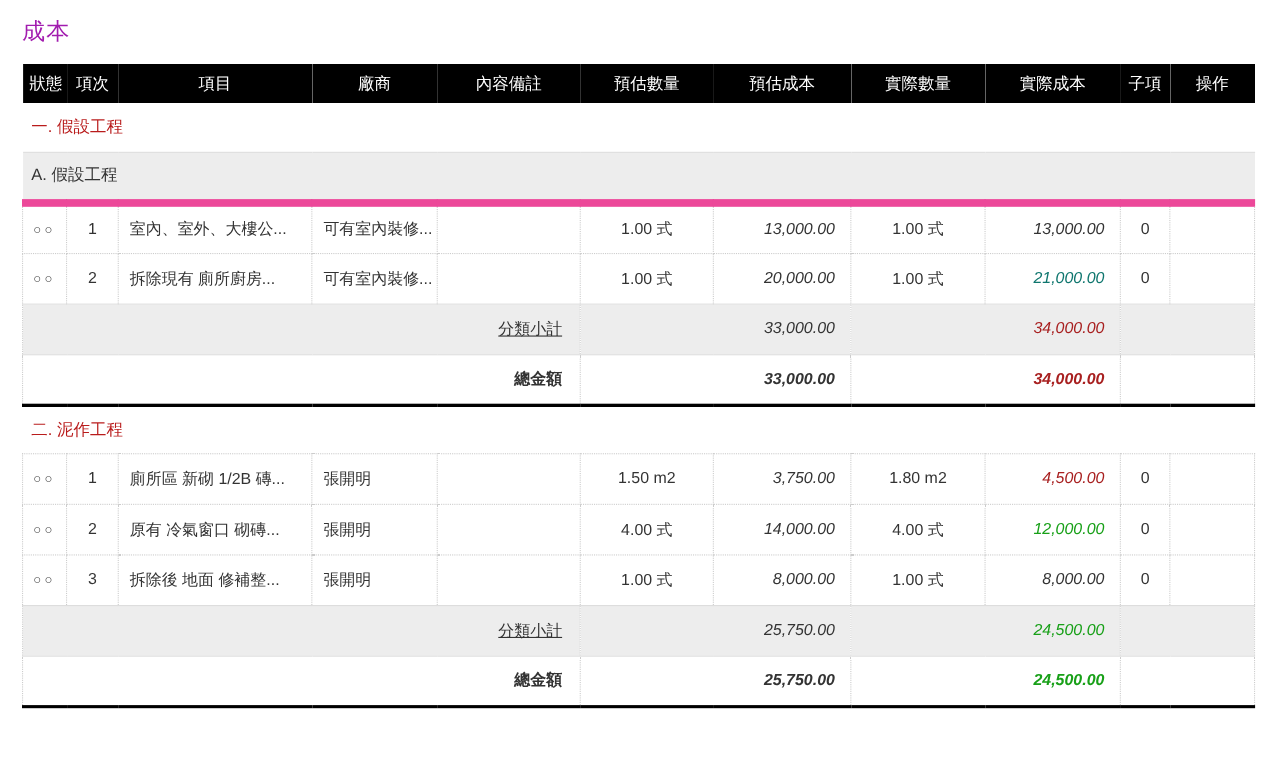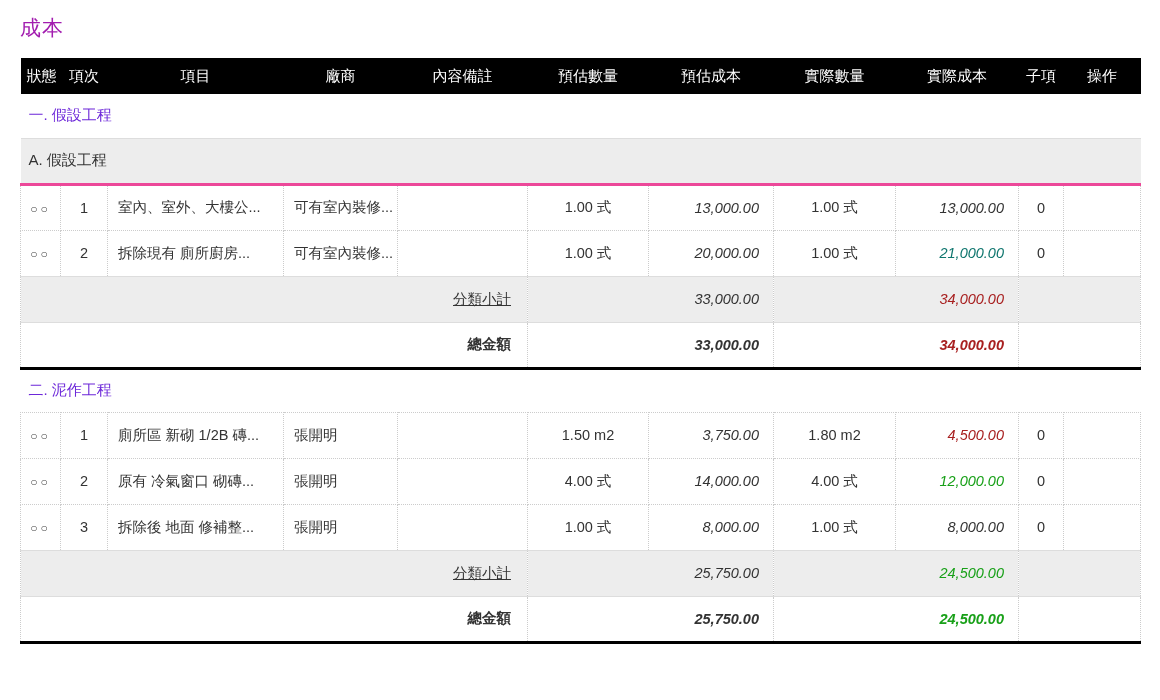--- a/index.html
+++ b/index.html
@@ -12,24 +12,24 @@
 
   
   th { background:#000; color:#fff; font-weight:400; height:36px; font-size:15px;
        padding:0 2px; overflow:hidden; white-space:nowrap; }
   th.h-status { text-align:center; padding-left:4px; }
 
   
   td { height:46px; vertical-align:middle; padding:0 8px; overflow:hidden; white-space:nowrap; }
 
   
-  tr.row-section td { border:none; height:44px; padding-left:8px; font-size:15px; color:#6d28d9; background:#fff; }
-
-  
-  tr.row-category td { background:#ededed; border-top:1px solid #ddd; border-bottom:3px solid #ec4899;
+  tr.row-section td { border:none; height:44px; padding-left:8px; font-size:15px; color:#b91c1c; background:#fff; }
+
+  
+  tr.row-category td { background:#ededed; border-top:1px solid #ddd; border-bottom:7px solid #ec4899;
        height:46px; padding-left:8px; font-size:15px; }
 
   
   tr.row-data td { border:1px dotted #ccc; }
   td.c-center { text-align:center; }
   td.c-left   { text-align:left; padding-left:10px; }
   td.c-right  { text-align:right; padding-right:14px;font-style:italic; }
 
   
   tr.row-subtotal td { background:#ededed; border:1px dotted #ccc;

